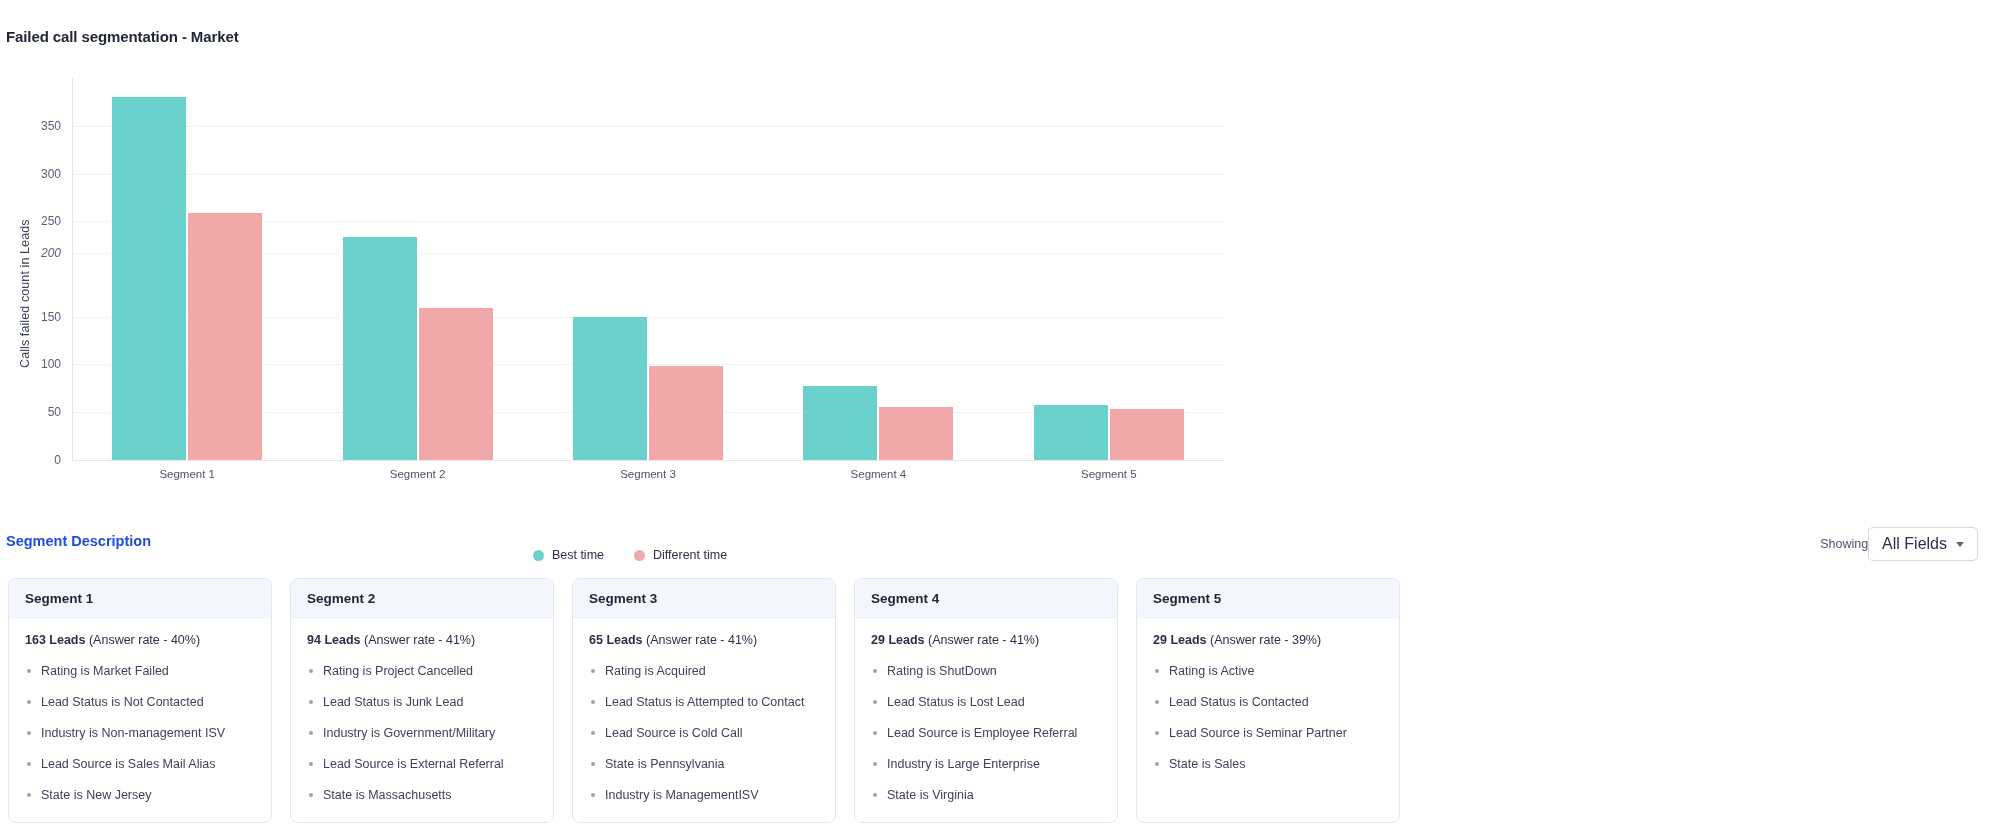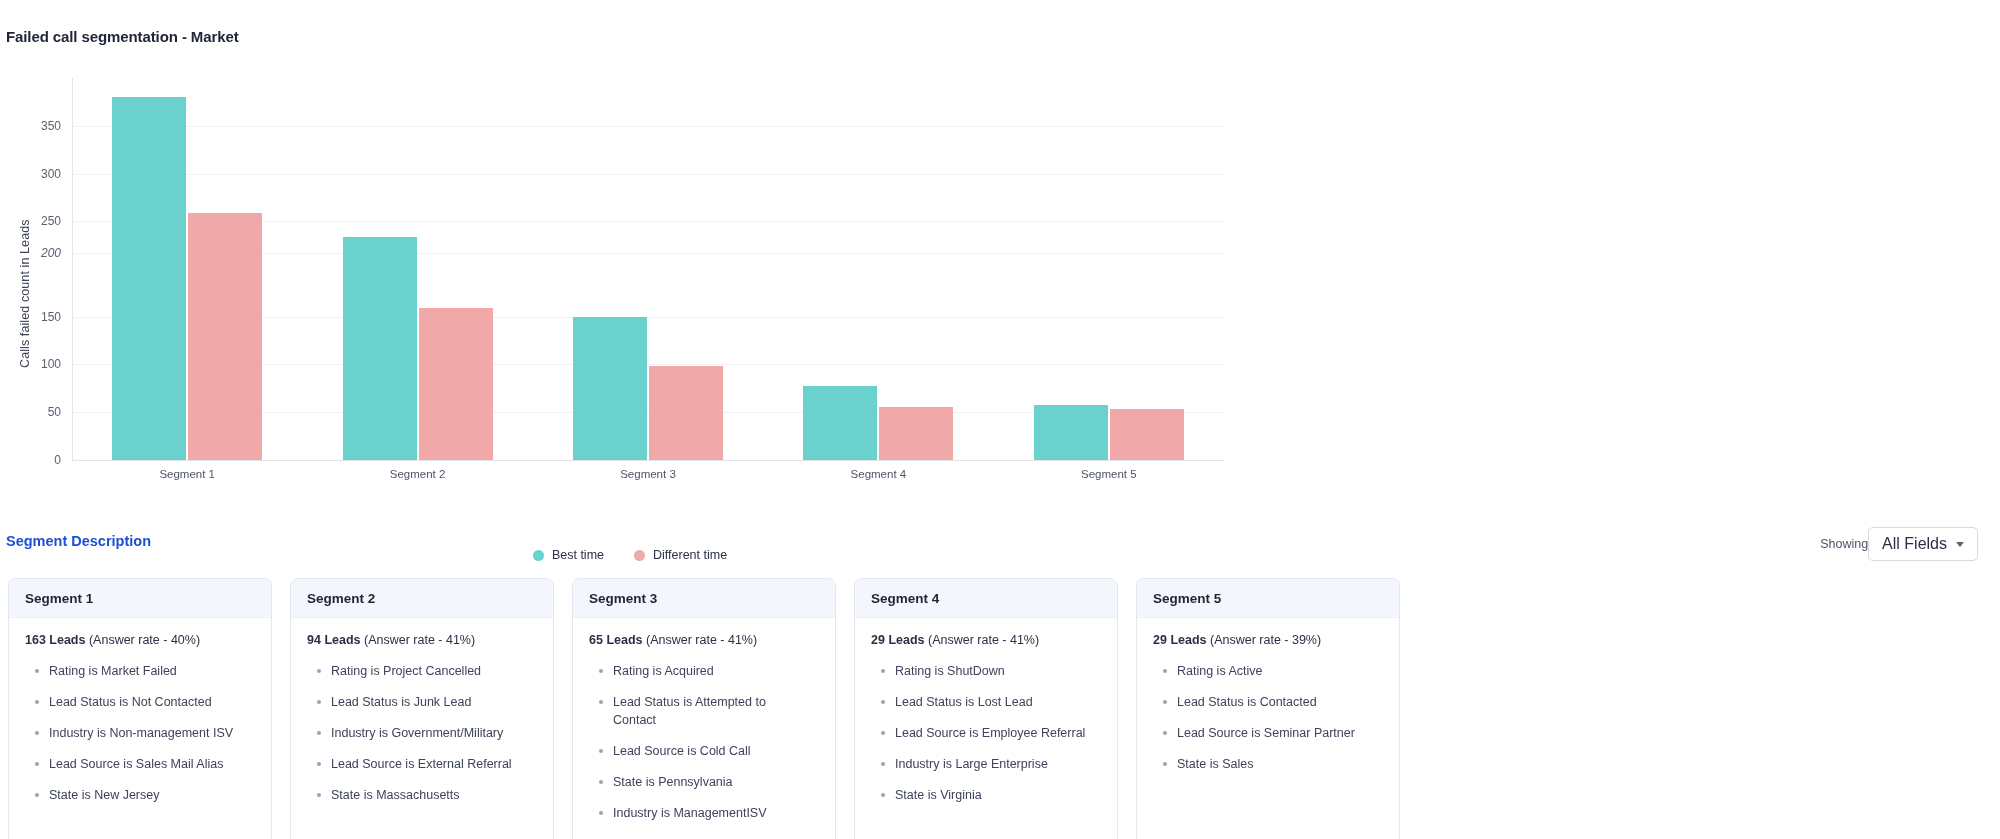--- a/index.html
+++ b/index.html
@@ -214,21 +214,21 @@
   .card-count {
     font-size: 12.5px;
     color: #2a3045;
     margin-bottom: 12px;
     line-height: 1.4;
   }
   .card-count b { font-weight: bold; }
   .card-count .rate { font-weight: normal; }
   .rule-list {
     list-style: none;
-    margin: 8px;
+    margin: 0;
     padding: 0;
   }
   .rule-item {
     position: relative;
     padding-left: 16px;
     font-size: 12.5px;
     color: #3d4359;
     line-height: 1.45;
     margin-bottom: 13px;
   }

